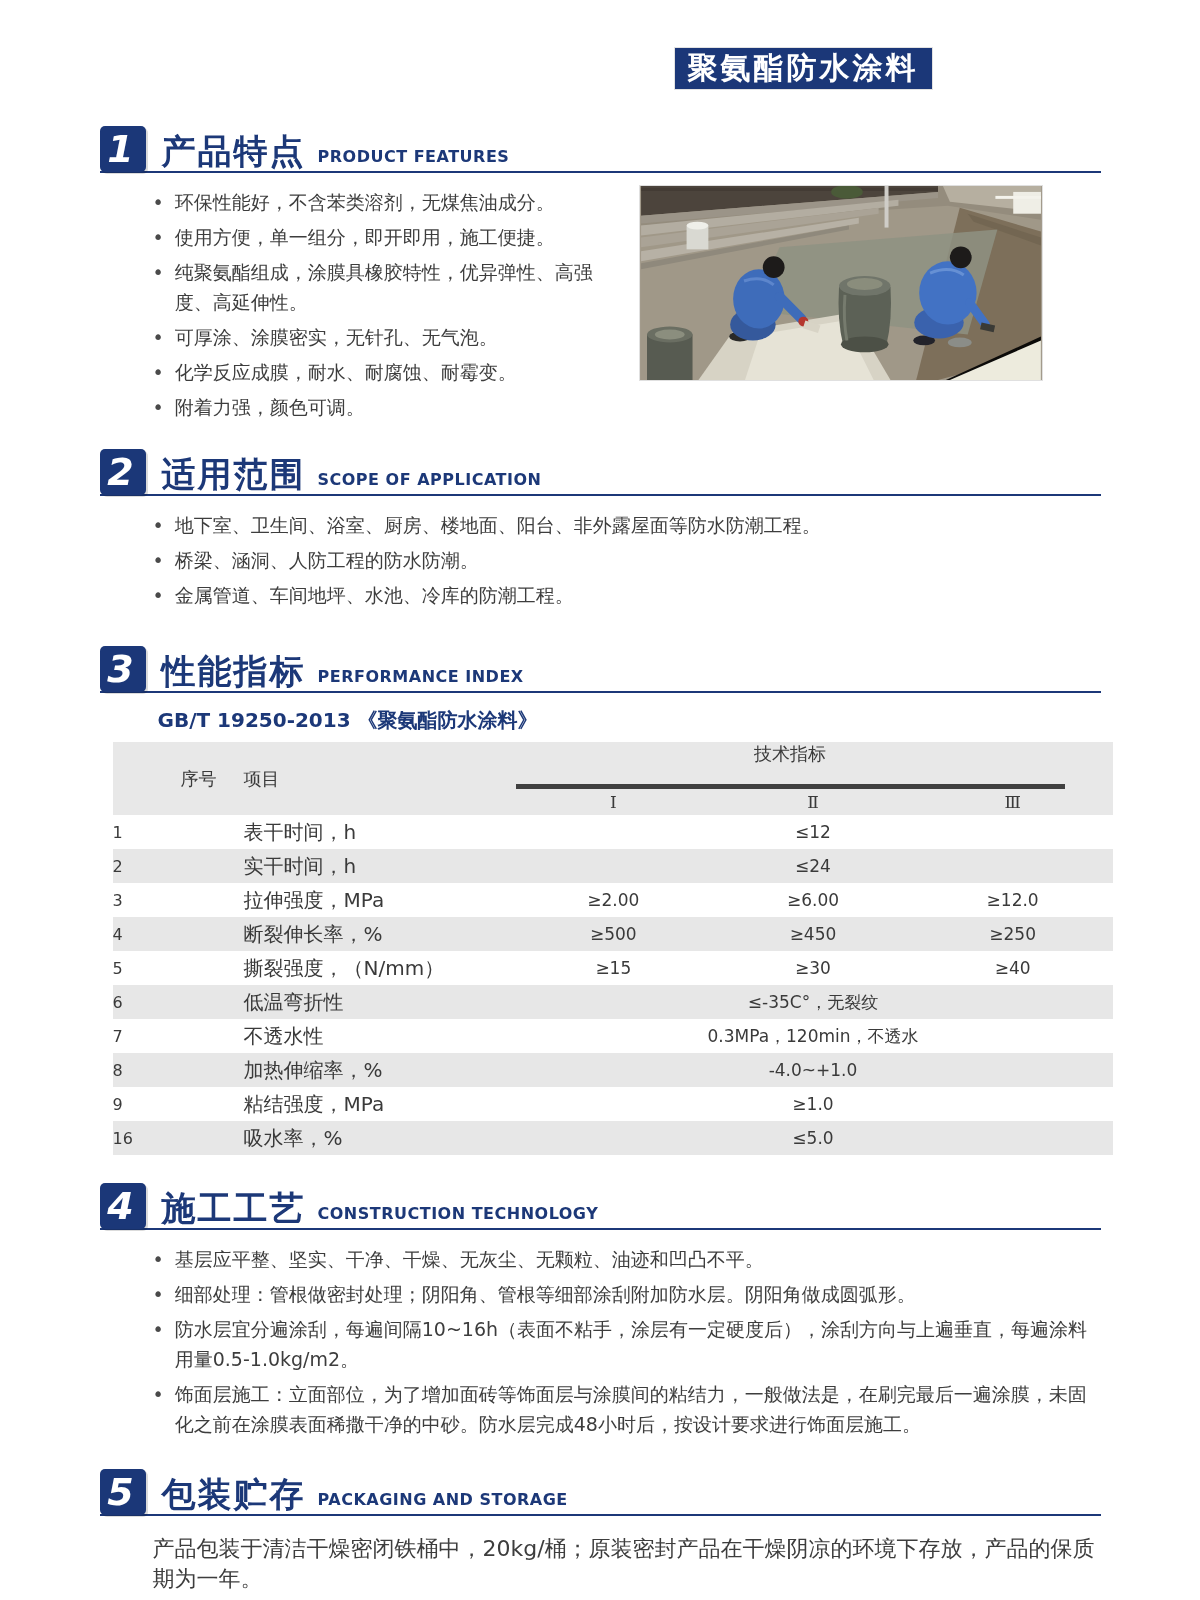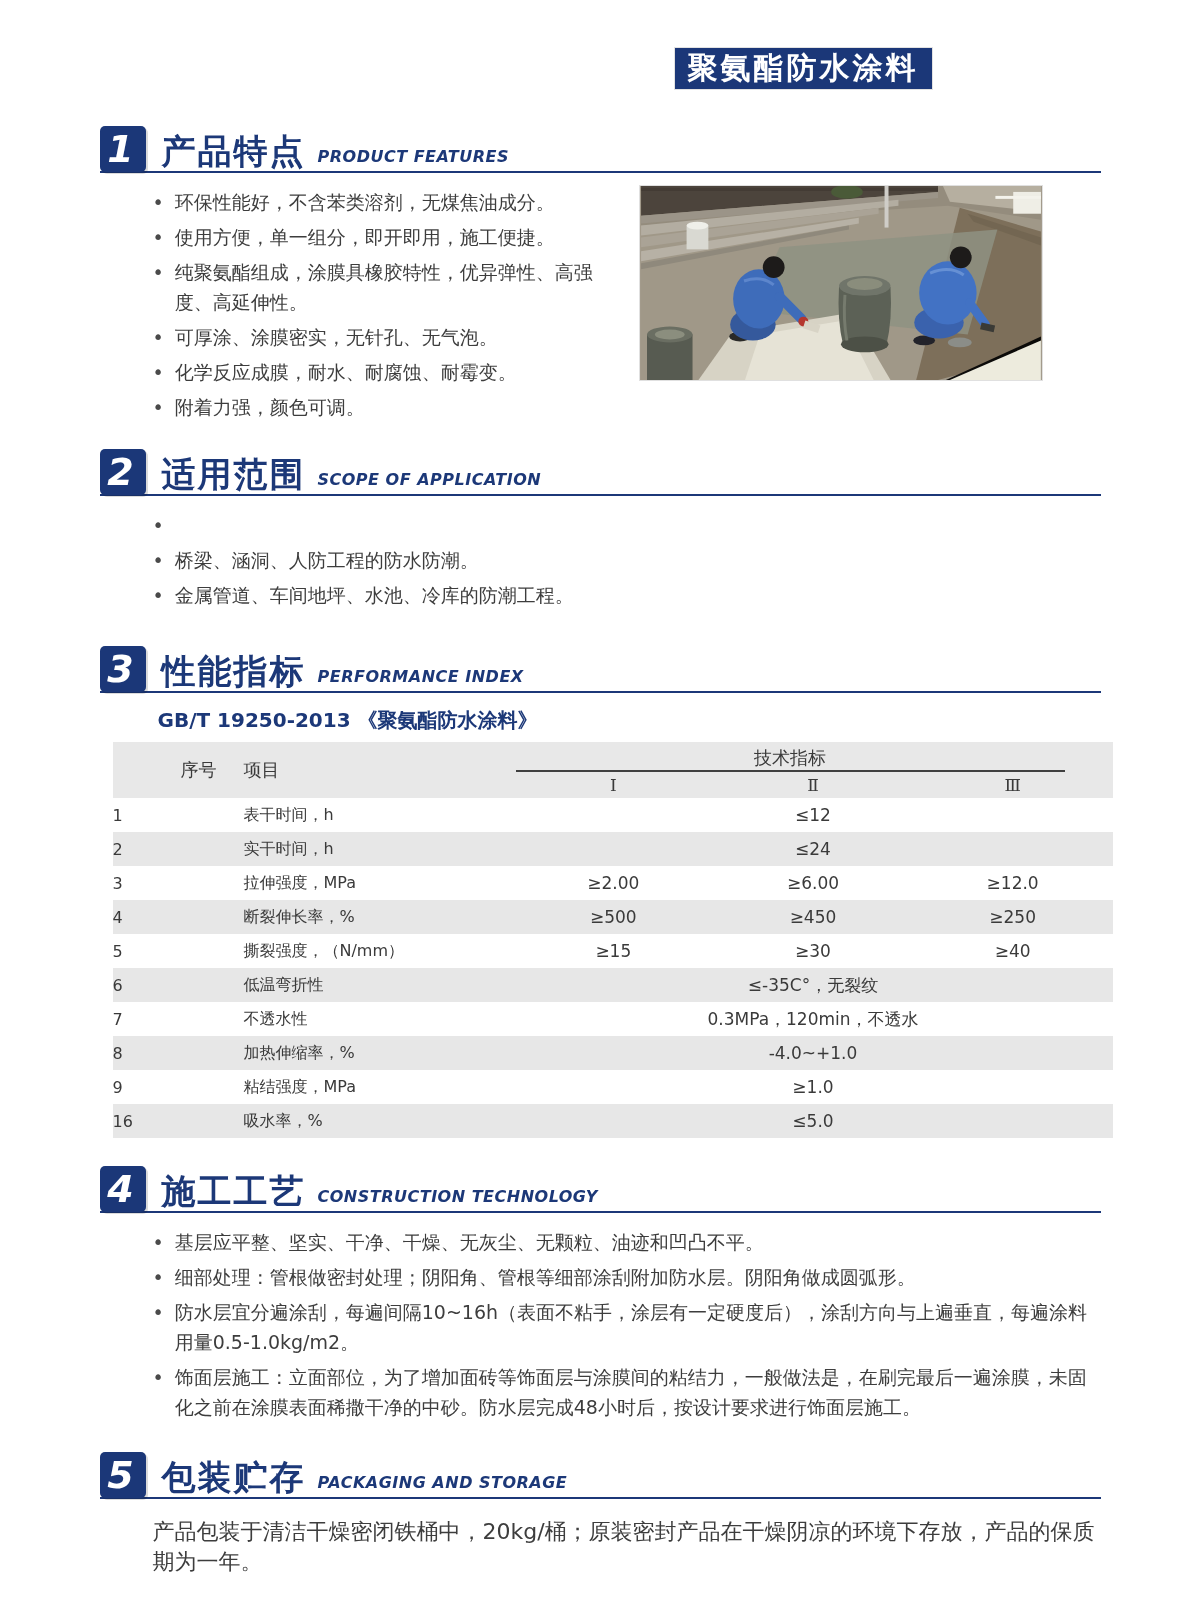--- a/index.html
+++ b/index.html
@@ -36,21 +36,21 @@
     margin-bottom:-1px;
     padding-right:4px;box-sizing:border-box;
   }
   .zh{
     font-size:34px;font-weight:bold;color:#1c3878;
     line-height:1;letter-spacing:2px;
     margin-left:16px;padding-bottom:3px;
   }
   .en{
     font-size:16px;font-weight:bold;color:#1c3878;
-    letter-spacing:0.5px;margin-left:12px;padding-bottom:5px;font-style:italic;
+    letter-spacing:0.5px;margin-left:12px;padding-bottom:5px;
   }
   
   ul.blist{list-style:none;margin:0;padding:14px 0 0 53px;}
   ul.blist li{
     display:flex;align-items:flex-start;
     font-size:19px;line-height:30px;color:#3d3d3d;
     margin-bottom:5px;
   }
   ul.blist .dot{
     flex:0 0 auto;color:#4a4a4a;font-size:19px;
@@ -76,26 +76,26 @@
     width:1000px;margin-left:13px;
   }
   table.perf th,table.perf td{
     font-weight:normal;padding:0;border:none;
     color:#3a3a3a;
   }
   table.perf thead tr{background:#e8e8e8;}
   table.perf thead .h-no{width:9%;text-align:center;padding-left:41px;font-size:18px;}
   table.perf thead .h-item{width:27%;text-align:left;font-size:18px;}
   table.perf thead .h-tech{text-align:center;font-size:18px;height:30px;vertical-align:bottom;}
-  .tech-wrap{border-bottom:2px solid #404040;margin:0 48px 0 2px;padding-bottom:0;}
+  .tech-wrap{border-bottom:5px solid #404040;margin:0 48px 0 2px;padding-bottom:18px;}
   table.perf thead .h-class{text-align:center;font-size:17px;height:26px;vertical-align:middle;font-family:"DejaVu Serif","Liberation Serif",serif;}
   table.perf tbody tr{height:34px;}
   table.perf tbody tr.shade{background:#e7e7e7;}
   td.c-no{text-align:left;padding-left:30px;font-size:16px;}
-  td.c-item{text-align:left;font-size:16px;}
+  td.c-item{text-align:left;font-size:20px;}
   td.c-v{text-align:center;font-size:17px;}
   td.c-span{text-align:center;font-size:17px;}
   
   .pack-text{
     margin:18px 0 0 53px;
     font-size:22px;line-height:30px;color:#3d3d3d;
   }
   
   #sec-features{margin-top:34px;}
   #sec-scope{margin-top:22px;}
@@ -213,20 +213,21 @@
   <div class="sec" id="sec-scope">
     <div class="sec-head">
       <div class="num">2</div>
       <div class="zh">适用范围</div>
       <div class="en">SCOPE OF APPLICATION</div>
     </div>
     <ul class="blist">
 
         <li>
           <span class="dot">•</span>
+          <span>地下室、卫生间、浴室、厨房、楼地面、阳台、非外露屋面等防水防潮工程。</span>
         </li>
 
         <li>
           <span class="dot">•</span>
           <span>桥梁、涵洞、人防工程的防水防潮。</span>
         </li>
 
         <li>
           <span class="dot">•</span>
           <span>金属管道、车间地坪、水池、冷库的防潮工程。</span>

